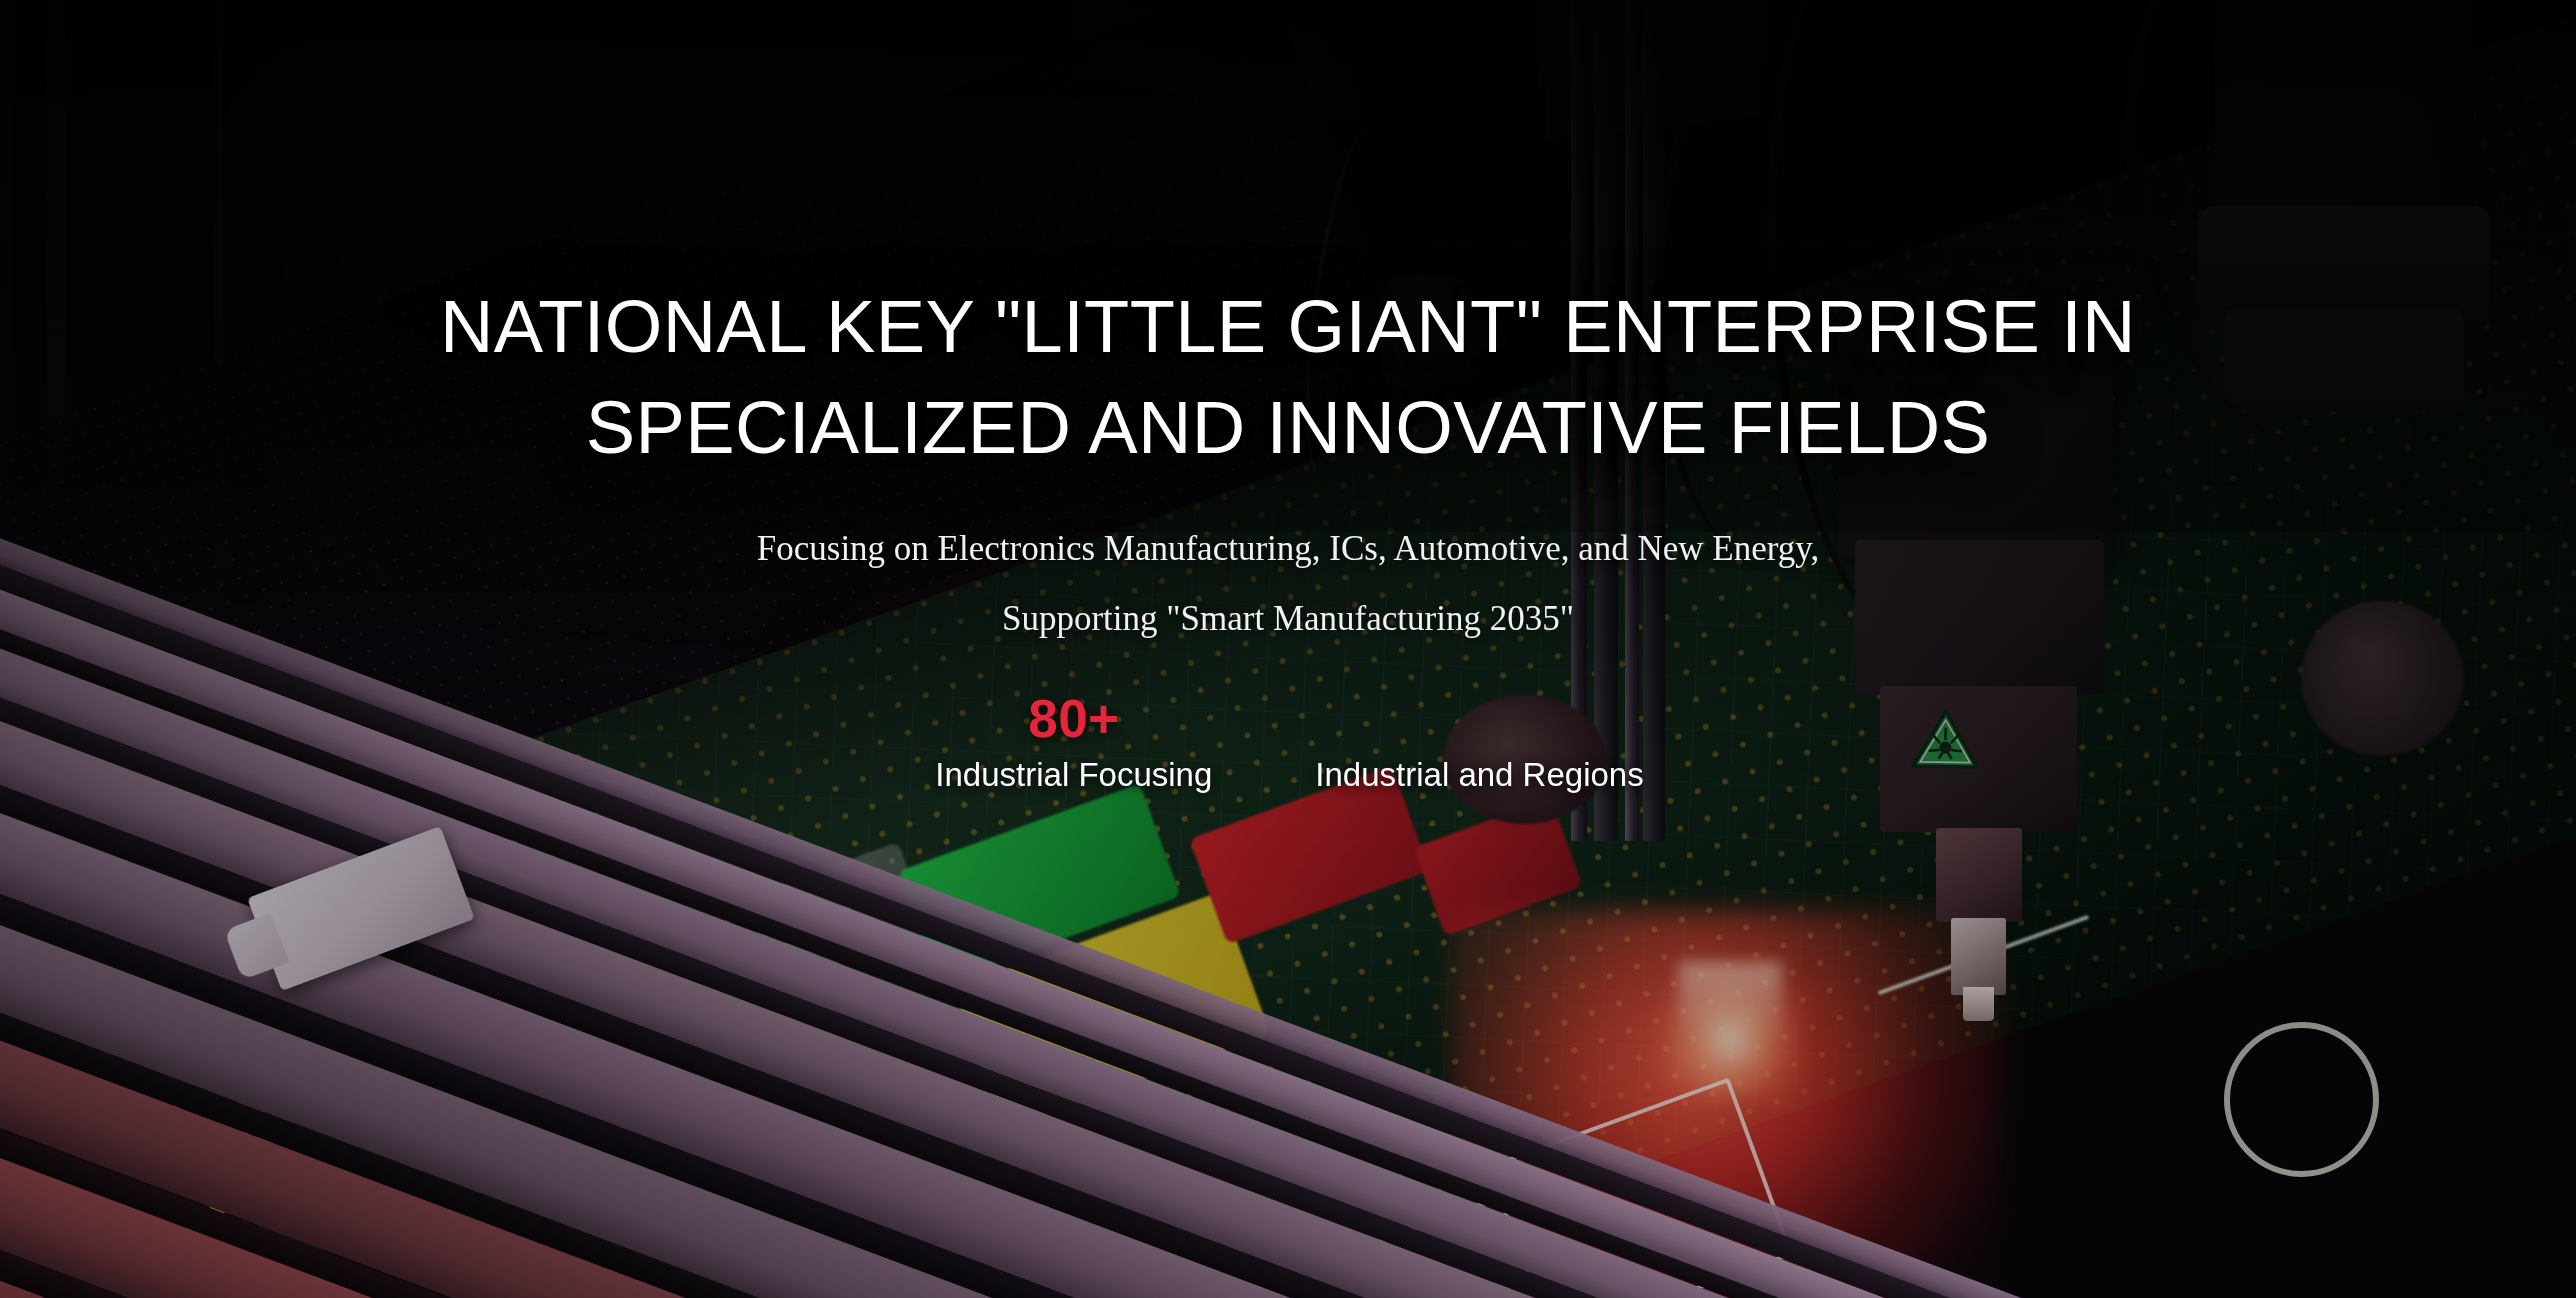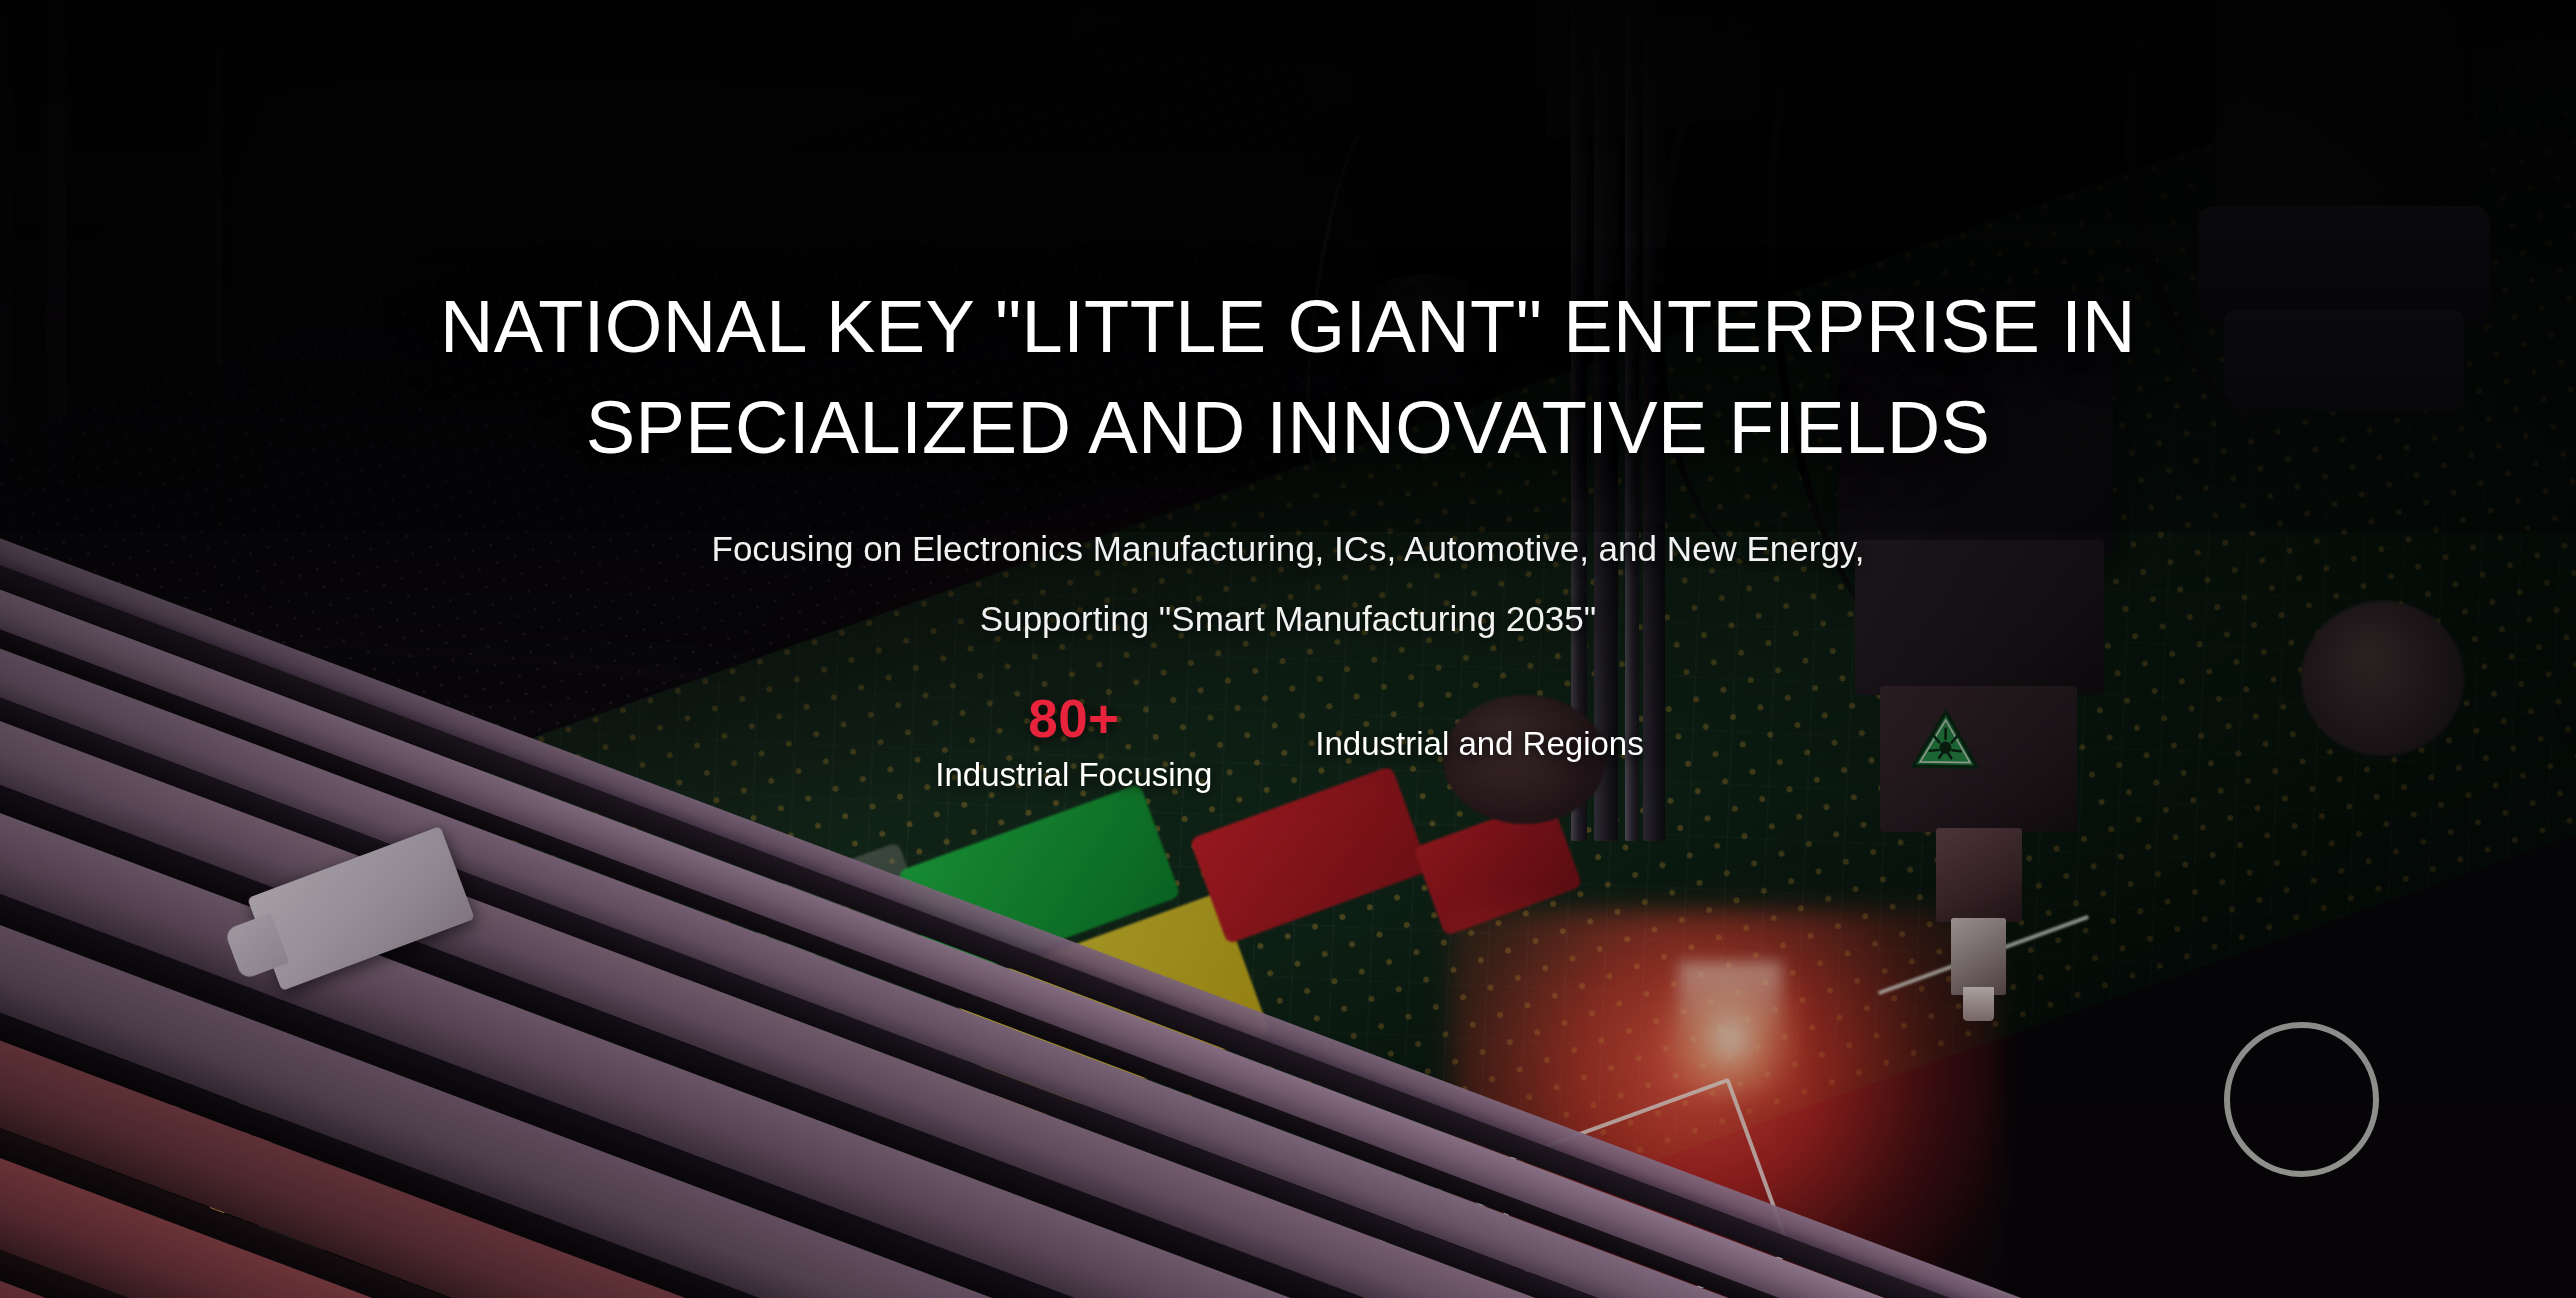--- a/index.html
+++ b/index.html
@@ -372,25 +372,26 @@
   }
   .subline {
     margin-top:36px;
     width:1889px;
     text-align:center;
     color:#f2f2f3;
     font-size:35px;
     line-height:70px;
     font-weight:400;
     text-shadow:0 1.7px 13.7px rgba(0,0,0,.9);
+    font-family:Liberation Serif, serif;
   }
   .stats {
     margin-top:34px;
     display:flex;
-    align-items:center;
+    align-items:flex-end;
     justify-content:center;
     gap:100px;
   }
   .stat { text-align:center; min-width:283px; }
   .stat-value {
     color:#e8243c;
     font-size:53px;
     line-height:62px;
     font-weight:700;
     letter-spacing:0.4px;

